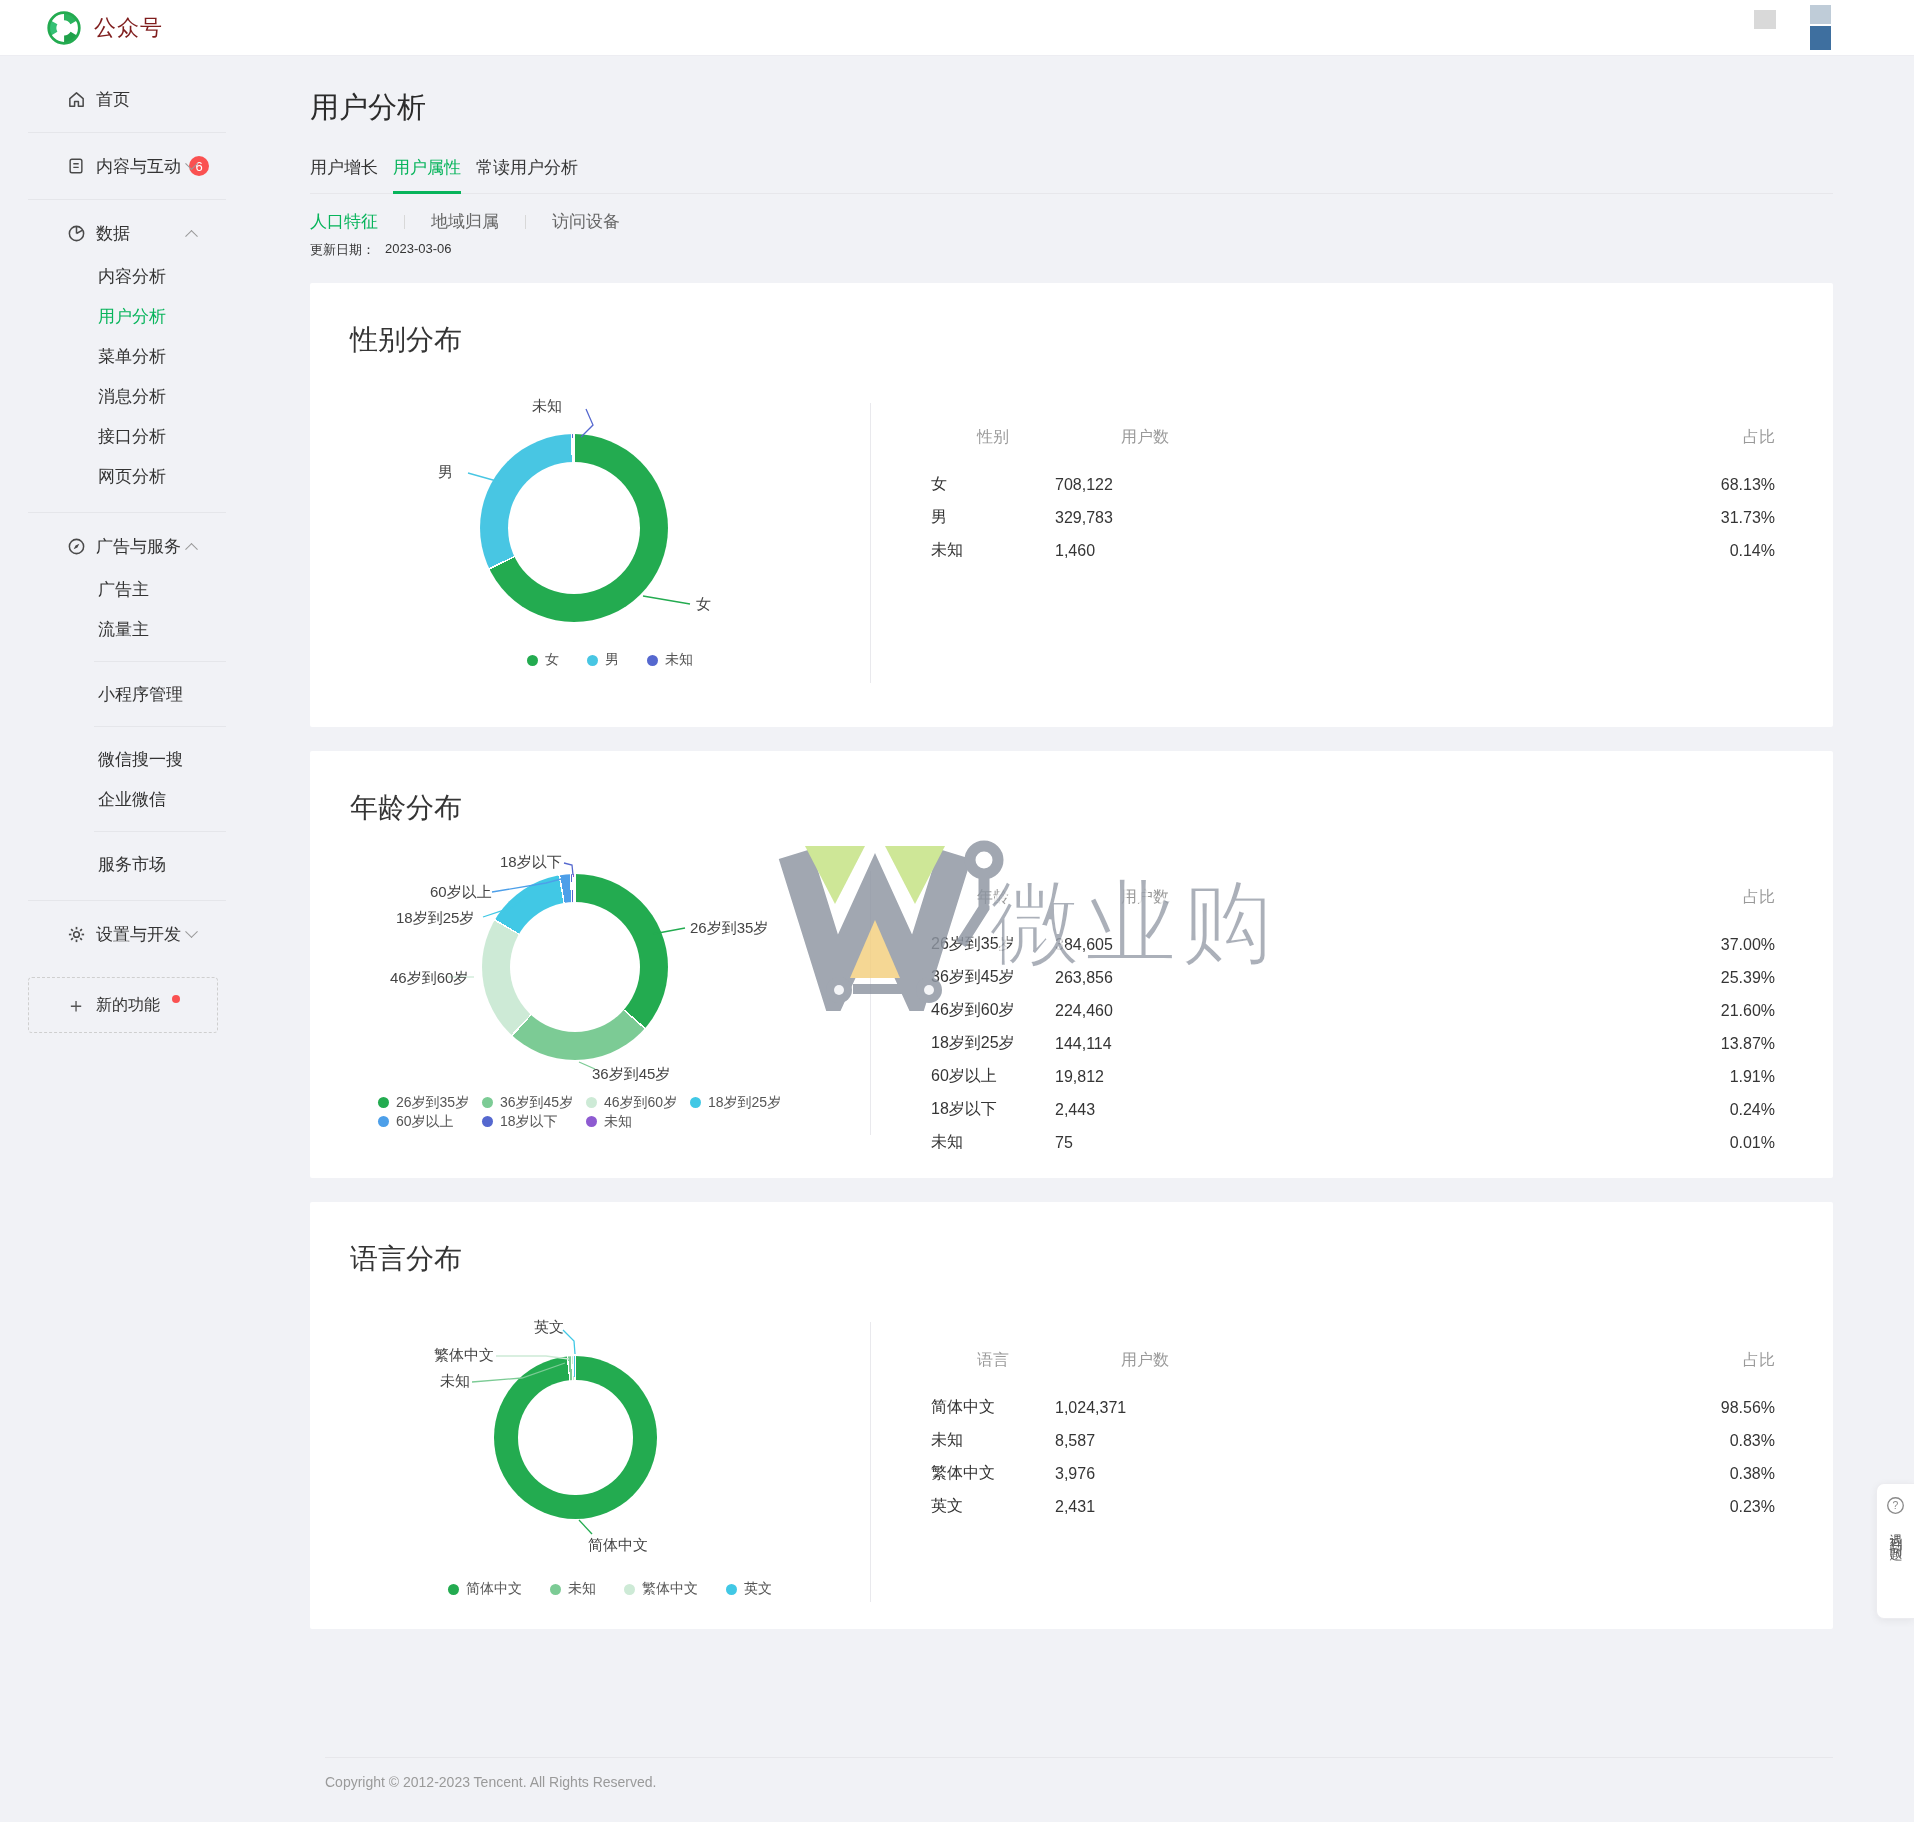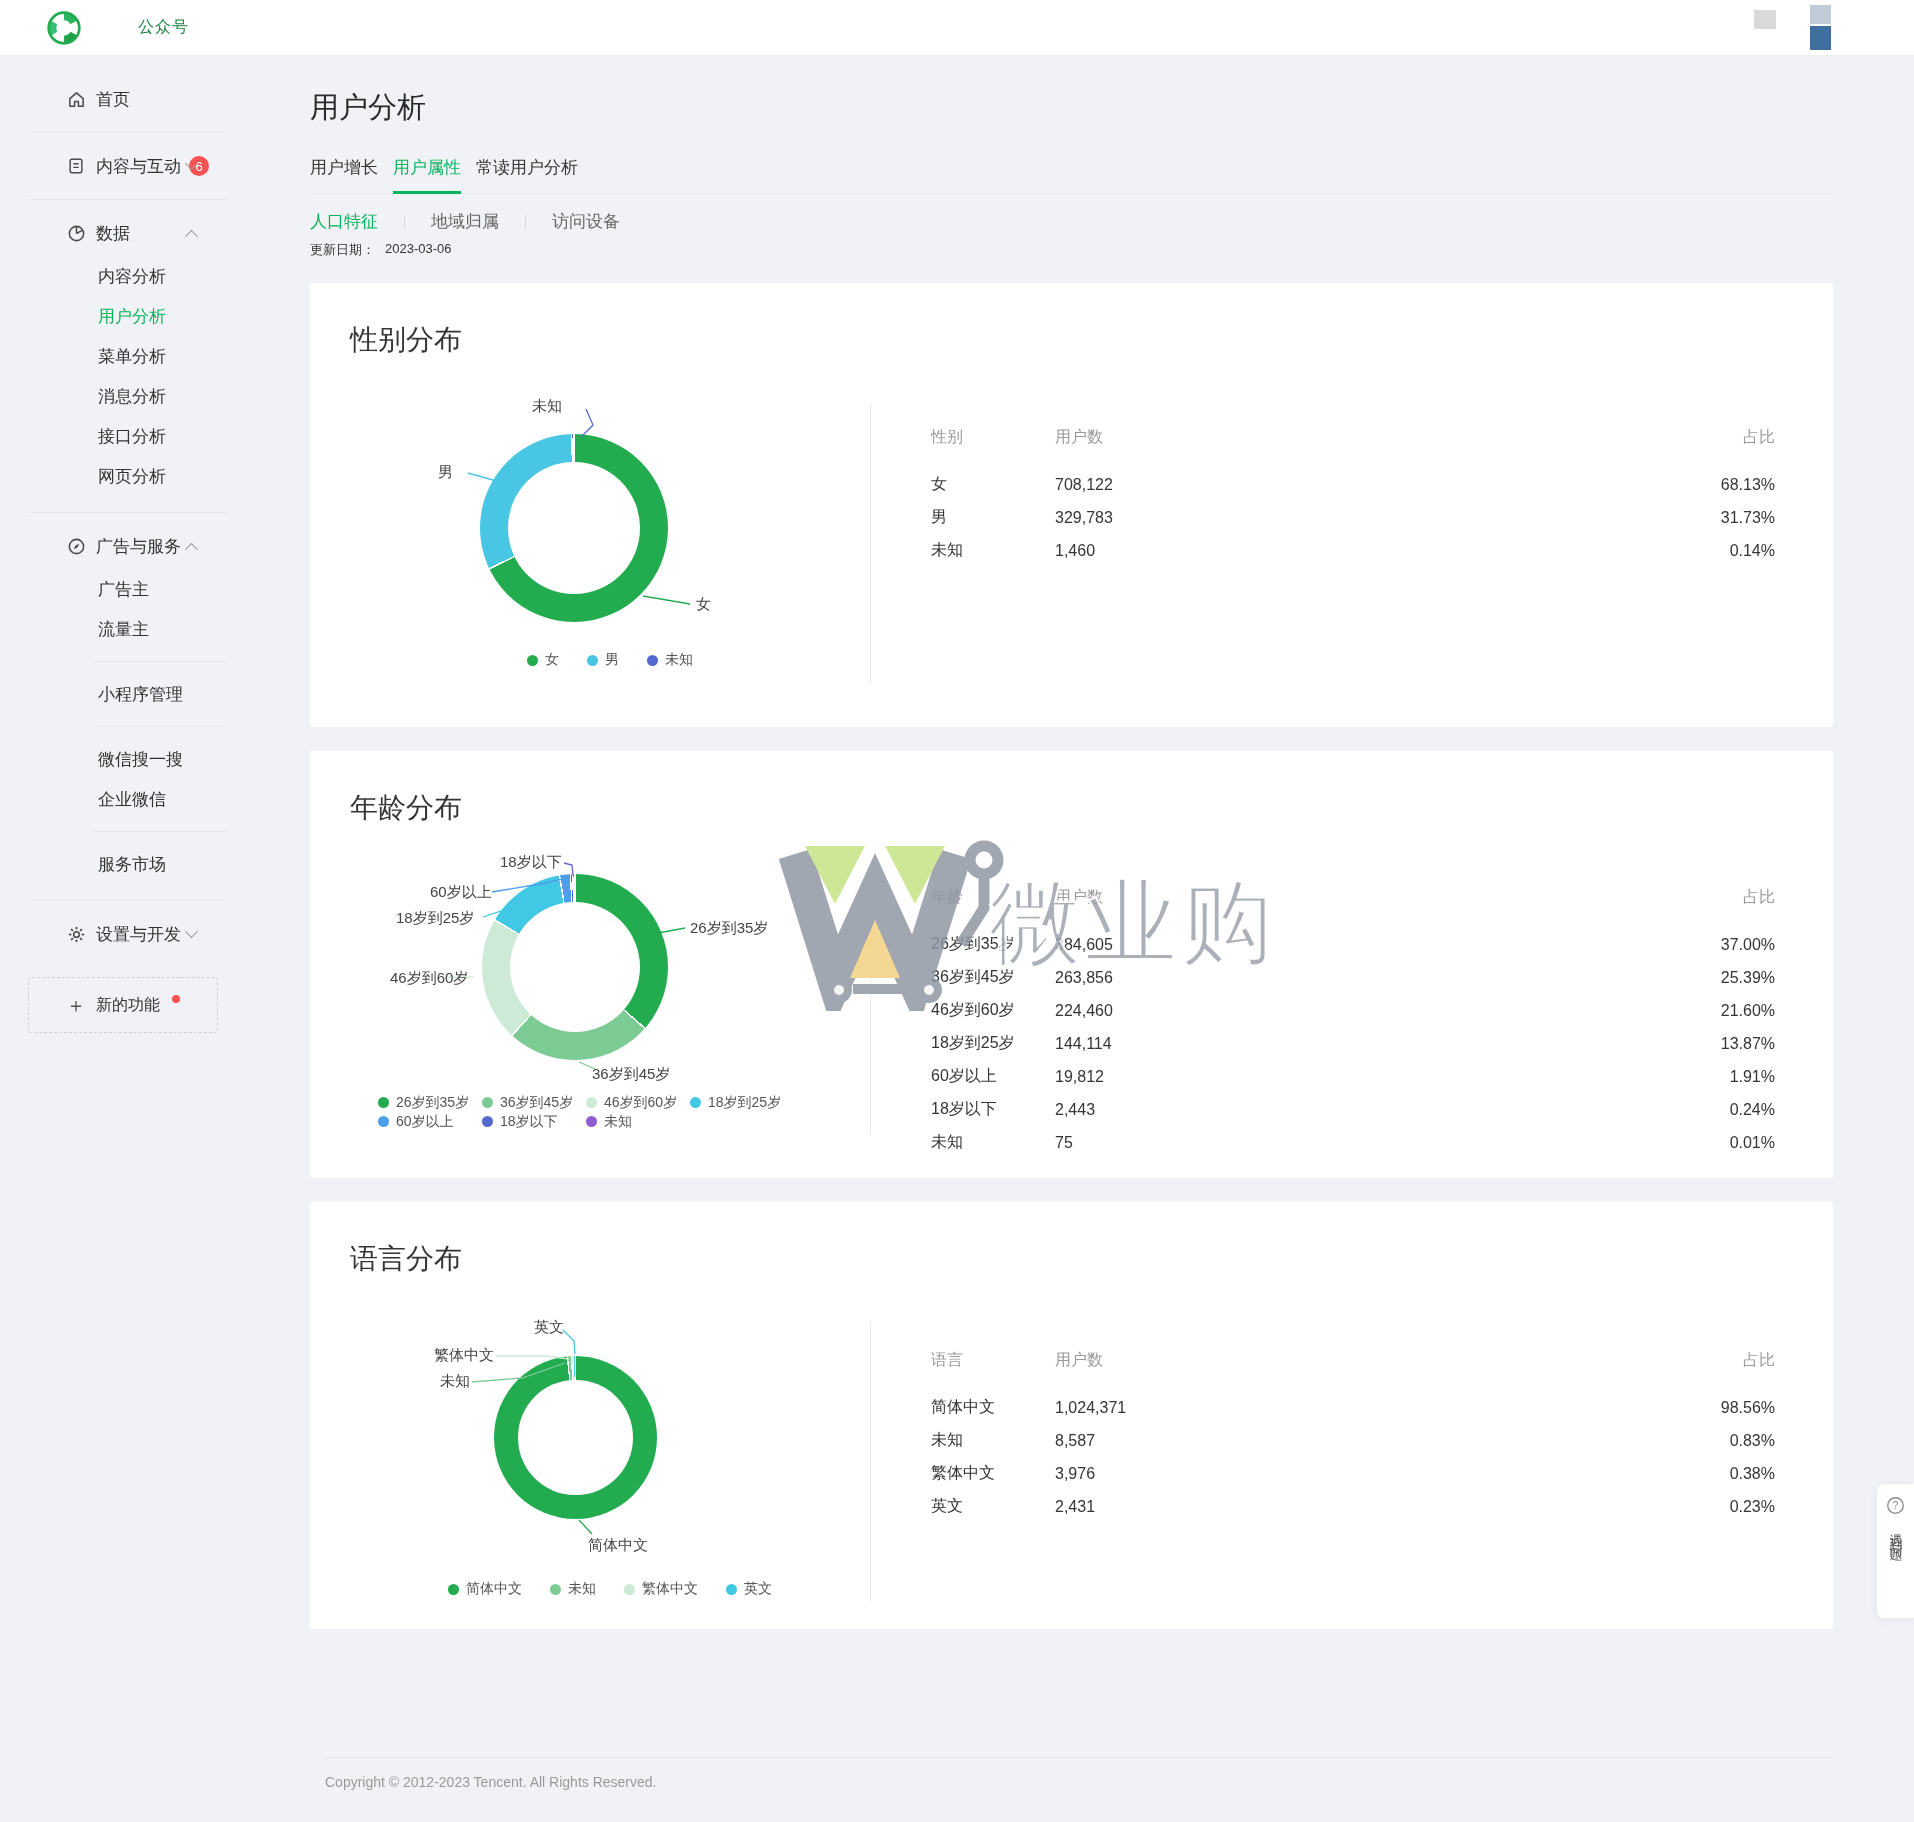--- a/index.html
+++ b/index.html
@@ -4,21 +4,21 @@
 <style>
   * { margin:0; padding:0; box-sizing:border-box; }
   html,body { background:#f1f2f6; }
   body { font-family:"Liberation Sans","DejaVu Sans",sans-serif; color:#353535; }
   .page { position:relative; width:1914px; height:1822px; overflow:hidden; background:#f1f2f6; }
 
   
   .top { position:relative; height:56px; background:#fff; border-bottom:1px solid #ededf2; display:flex; align-items:center; padding-left:46px; }
   .logo-wrap { display:flex; align-items:center; gap:12px; }
   .logo-wrap svg { display:block; }
-  .app-title { font-size:16px; color:#15803d; letter-spacing:1px;margin-left:44px; }
+  .app-title { font-size:22px; color:#7f1d1d; letter-spacing:1px; }
   .art1 { position:absolute; left:1754px; top:10px; width:22px; height:19px; background:#d9d9d9; }
   .art2 { position:absolute; left:1810px; top:5px; width:21px; height:45px;
           background:linear-gradient(#bfccd8 0 19px,#ffffff 19px 21px,#3e6f9f 21px 100%); }
 
   
   .layout { display:flex; align-items:flex-start; }
 
   
   .side { width:226px; flex:none; padding-top:26px; font-size:17px;padding-left:10px; }
   .sitem { position:relative; height:34px; display:flex; align-items:center; padding-left:60px; cursor:pointer; }
@@ -61,21 +61,21 @@
   .chart-zone { position:relative; width:520px; flex:none; }
   .c1 .chart-zone { height:330px; }
   .c2 .chart-zone { height:300px; }
   .c3 .chart-zone { height:330px; }
   .vline { width:1px; background:#e9e9ed; flex:none; margin:26px 0 24px 0; }
   .tbl { flex:1; padding-left:60px; }
   .c1 .tbl { padding-top:44px; }
   .c2 .tbl { padding-top:36px; }
   .c3 .tbl { padding-top:48px; }
   .trow { display:grid; grid-template-columns:124px 180px 1fr; height:33px; align-items:center; font-size:16px; }
-  .trow .h { color:#9a9a9a; }
+  .trow .h { color:#9a9a9a;text-align:center; }
   .trow .pct { text-align:right; }
   .thead { margin-bottom:14px; }
 
   .donut { position:absolute; border-radius:50%; }
   .donut::after { content:""; position:absolute; left:15%; top:15%; width:70%; height:70%; background:#fff; border-radius:50%; }
   .leaders { position:absolute; left:0; top:0; pointer-events:none; }
   .cl { position:absolute; font-size:15px; color:#444; white-space:nowrap; }
 
   .legend { position:absolute; display:flex; font-size:14px; color:#555; }
   .lg-item { display:flex; align-items:center; cursor:pointer; }

